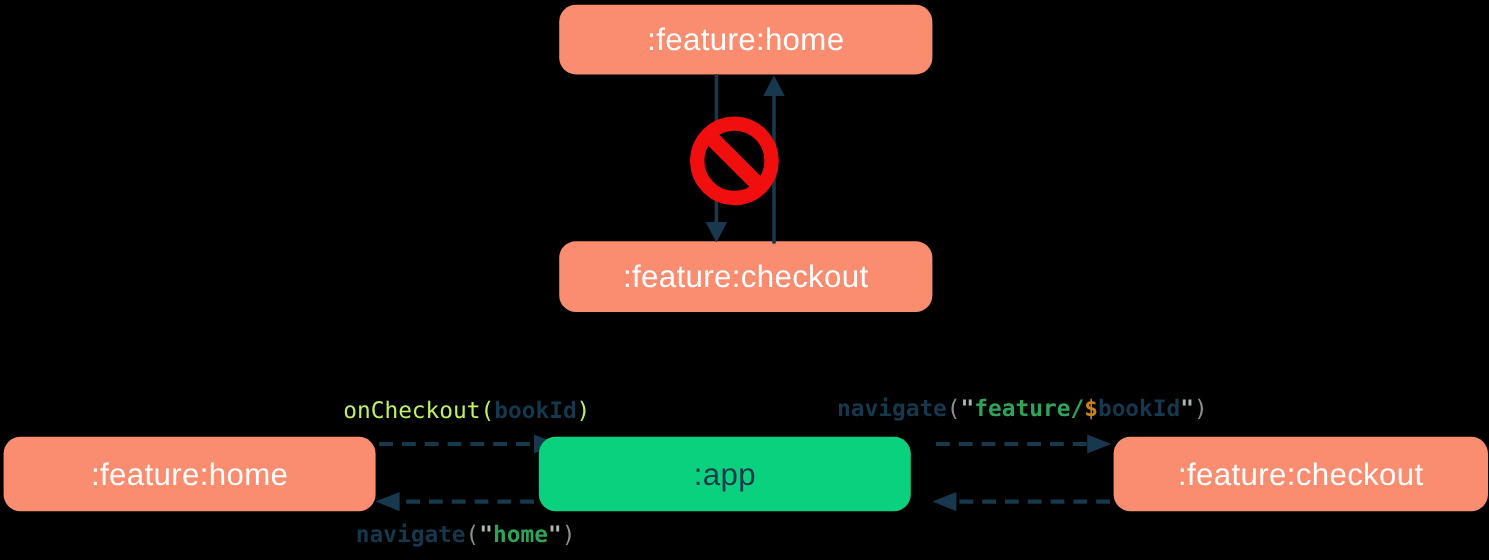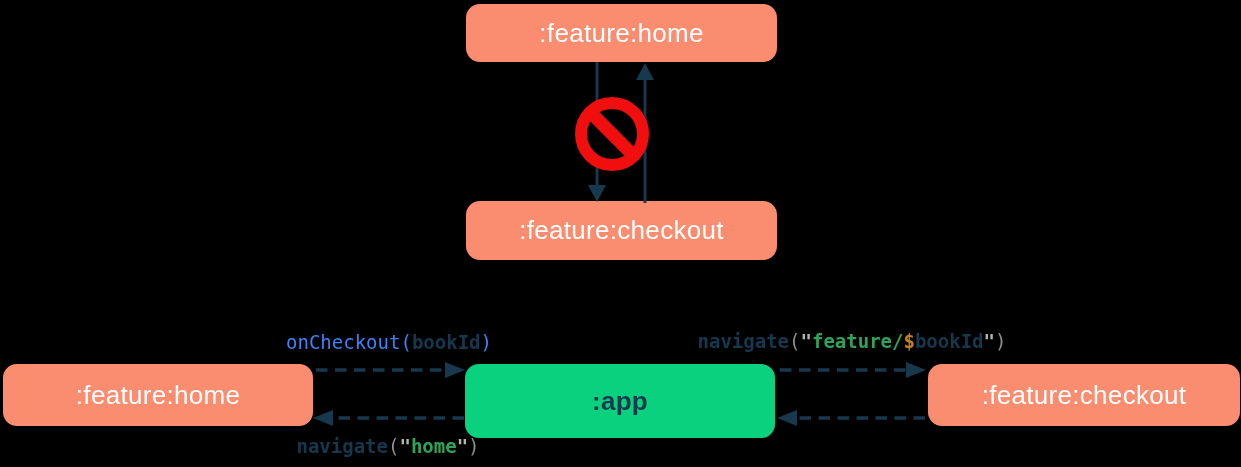--- a/index.html
+++ b/index.html
@@ -43,21 +43,21 @@
     transform:translate(-50%,-50%) rotate(45deg);
   }
   .code-label{
     position:absolute;
     transform:translateX(-50%);
     white-space:nowrap;
     font-family:"DejaVu Sans Mono","Liberation Mono",monospace;
     font-size:19px;
     line-height:22px;
   }
-  .cn{color:#3b82f6;font-weight:400;}   
+  .cn{color:#bef264;font-weight:400;}   
   .cnb{color:#16384D;font-weight:700;}  
   .cg{color:#2FA35A;font-weight:700;}   
   .co{color:#C8821F;font-weight:700;}   
   .cp{color:#8A8F8F;font-weight:400;}   
   .cq{color:#AEB6B2;font-weight:700;}   
 </style>
 </head>
 <body>
 
 <div id="canvas">
@@ -104,21 +104,21 @@
   </svg>
 
   <div class="no-sign">
     <div class="bar"></div>
   </div>
 
   <div class="node salmon" style="left:3px;top:364px;width:310px;height:62px;">
     <span>:feature:home</span>
   </div>
 
-  <div class="node green" style="left:465px;top:364px;width:310px;height:74px;font-weight:bold;">
+  <div class="node green" style="left:449px;top:364px;width:310px;height:62px;">
     <span>:app</span>
   </div>
 
   <div class="node salmon" style="left:928px;top:364px;width:312px;height:62px;">
     <span>:feature:checkout</span>
   </div>
 
   <div class="code-label" style="left:389px;top:331px;"><span class="cn">onCheckout</span><span class="cn">(</span><span class="cnb">bookId</span><span class="cn">)</span></div>
 
   <div class="code-label" style="left:388px;top:435px;"><span class="cnb">navigate</span><span class="cp">(</span><span class="cq">"</span><span class="cg">home</span><span class="cq">"</span><span class="cp">)</span></div>

